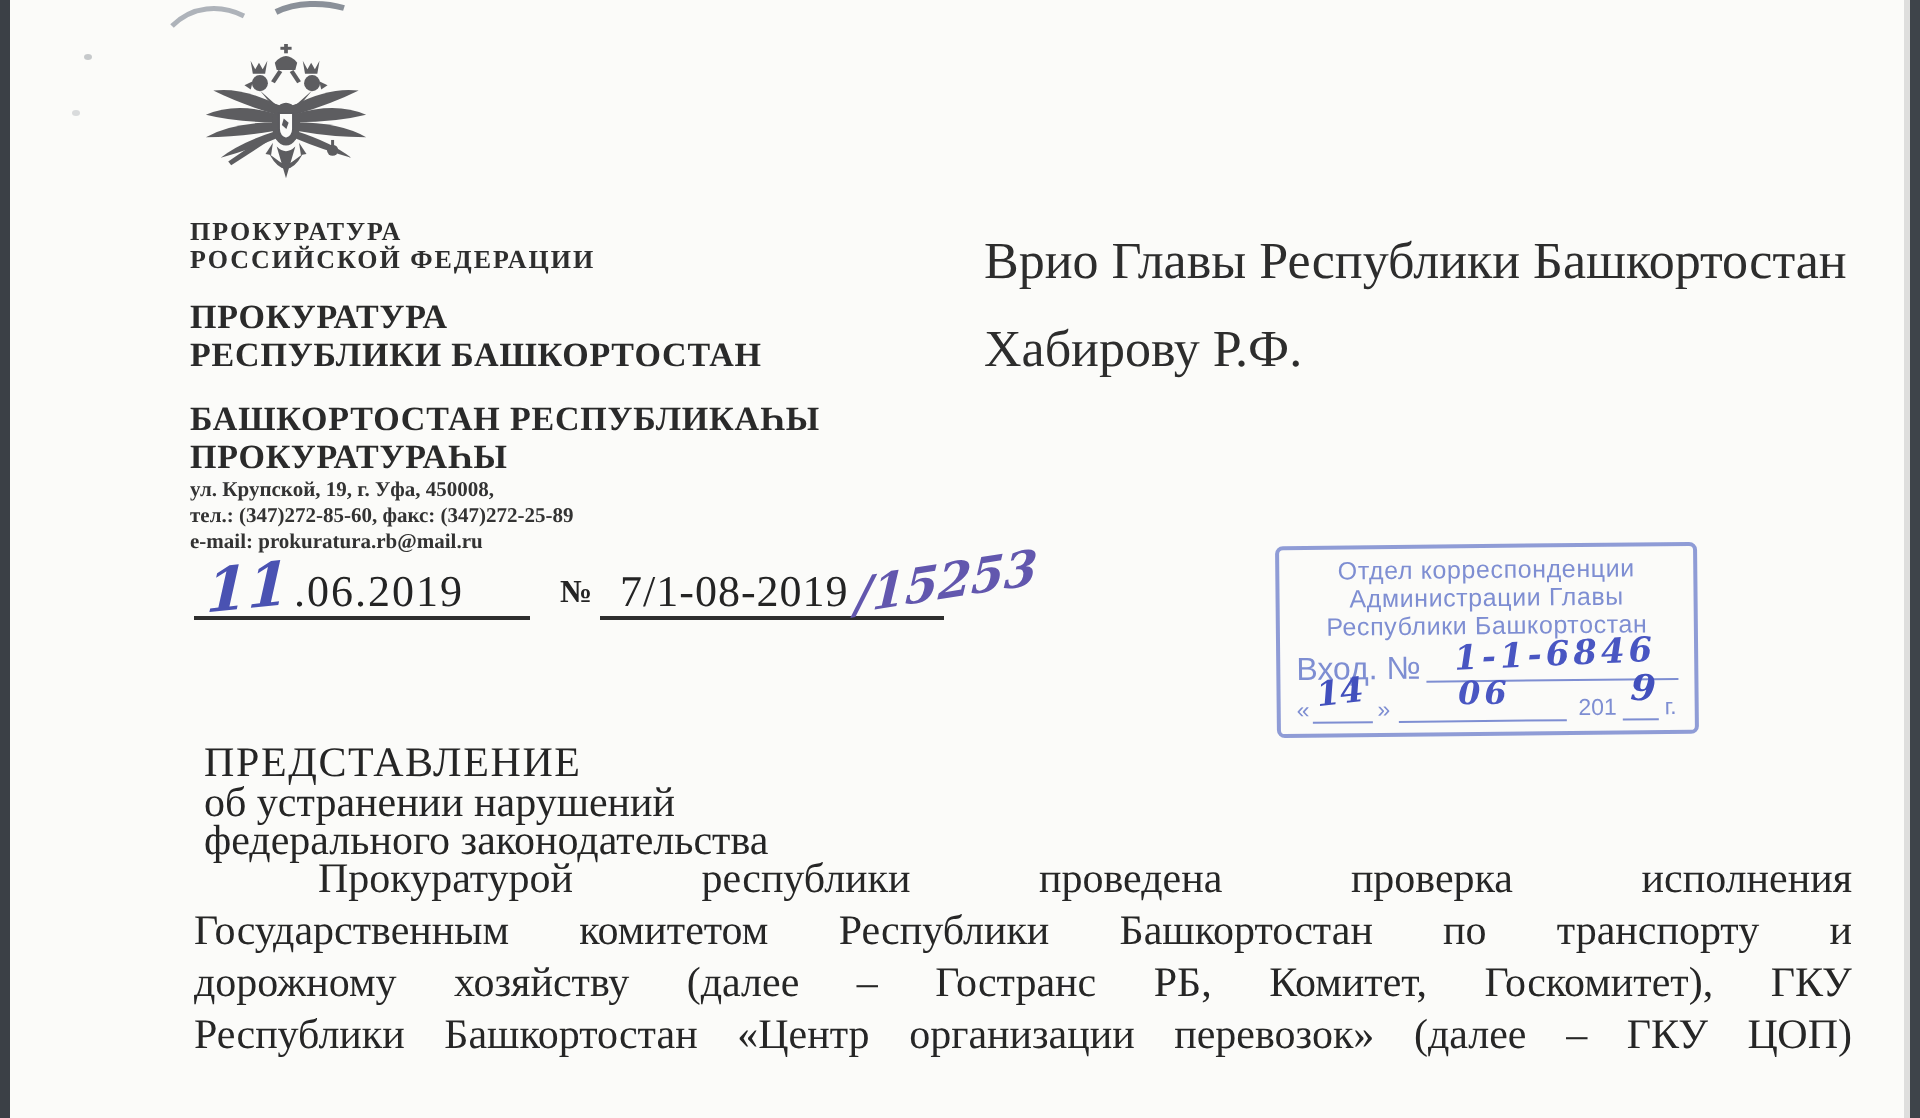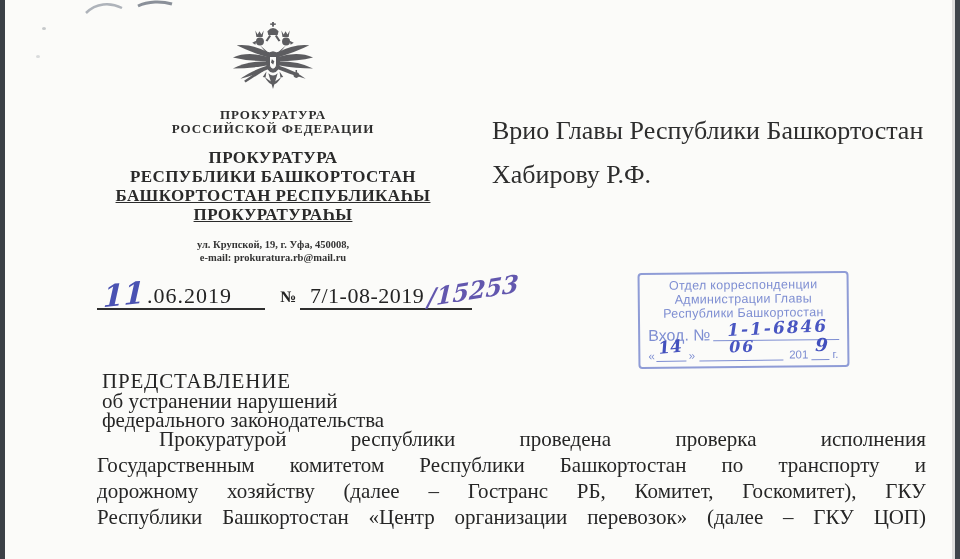--- a/index.html
+++ b/index.html
@@ -11,27 +11,27 @@
   }
   .abs{position:absolute;}
 
   
   .edge-left{left:0;top:0;width:5px;height:559px;background:#3b4046;}
   .edge-right{right:0;top:0;width:5px;height:559px;background:#3e444a;}
   .edge-right-light{right:5px;top:0;width:3px;height:559px;background:#c6c7c7;opacity:.55;}
   .speck{width:4px;height:3px;border-radius:50%;background:#9aa0a6;opacity:.55;}
 
   
-  .letterhead{left:95px;top:22px;width:356px;text-align:center;}
+  .letterhead{left:95px;top:22px;width:356px;text-align:left;}
   .emblem{opacity:.88;}
   .fed-line{font-size:13px;font-weight:bold;letter-spacing:1px;line-height:14px;color:#2e2e2e;}
   .org-ru{margin-top:12px;}
   .org-line{font-size:17px;font-weight:bold;letter-spacing:.4px;line-height:19px;color:#2a2a2a;}
-  .org-bashkir{margin-top:0;text-decoration:underline;}
-  .addr{margin-top:14px;}
+  .org-bashkir{margin-top:13px;}
+  .addr{margin-top:1px;}
   .addr-line{font-size:10.5px;font-weight:bold;line-height:13px;color:#333;}
 
   
   .refrow{left:95px;top:276px;width:400px;height:40px;}
   .hw{font-family:"DejaVu Serif", serif;font-style:italic;color:#4a52b2;}
   .hw-day{left:8px;top:1px;font-size:30px;font-weight:bold;transform:rotate(-6deg) skewX(-8deg);}
   .printed-date{left:52px;top:7px;font-size:22px;letter-spacing:1px;color:#242424;}
   .uline1{left:2px;top:32px;width:168px;border-bottom:2px solid #2e2e2e;}
   .num-sign{left:185px;top:12px;font-size:16px;font-weight:bold;color:#242424;}
   .uline2{left:205px;top:32px;width:172px;border-bottom:2px solid #2e2e2e;}
@@ -146,20 +146,21 @@
   <div class="org-ru">
     <div class="org-line">ПРОКУРАТУРА</div>
     <div class="org-line">РЕСПУБЛИКИ БАШКОРТОСТАН</div>
   </div>
   <div class="org-bashkir">
     <div class="org-line">БАШКОРТОСТАН РЕСПУБЛИКАҺЫ</div>
     <div class="org-line">ПРОКУРАТУРАҺЫ</div>
   </div>
   <div class="addr">
     <div class="addr-line">ул. Крупской, 19, г. Уфа, 450008,</div>
+    <div class="addr-line">тел.: (347)272-85-60, факс: (347)272-25-89</div>
     <div class="addr-line">e-mail: prokuratura.rb@mail.ru</div>
   </div>
 </div>
 
 <div class="abs refrow">
   <span class="abs hw hw-day">11</span>
   <span class="abs printed-date">.06.2019</span>
   <span class="abs uline1"></span>
   <span class="abs num-sign">№</span>
   <span class="abs uline2"></span>

